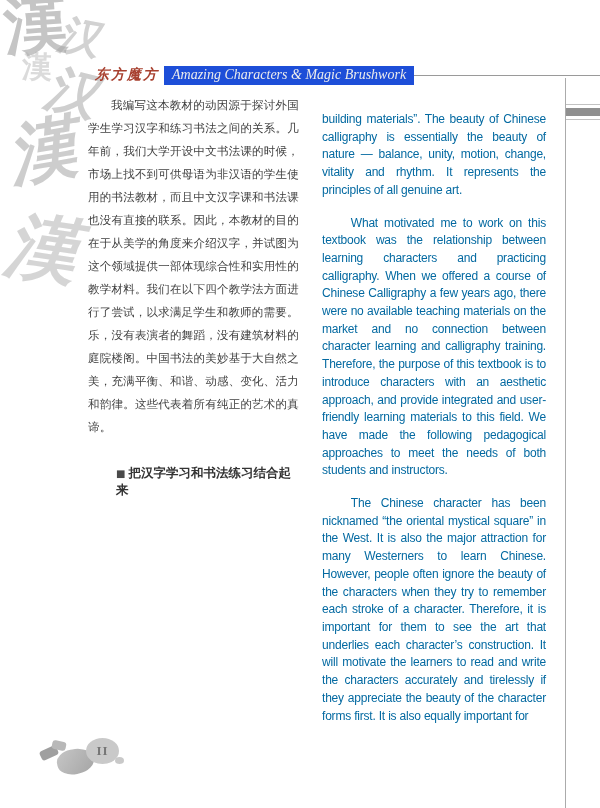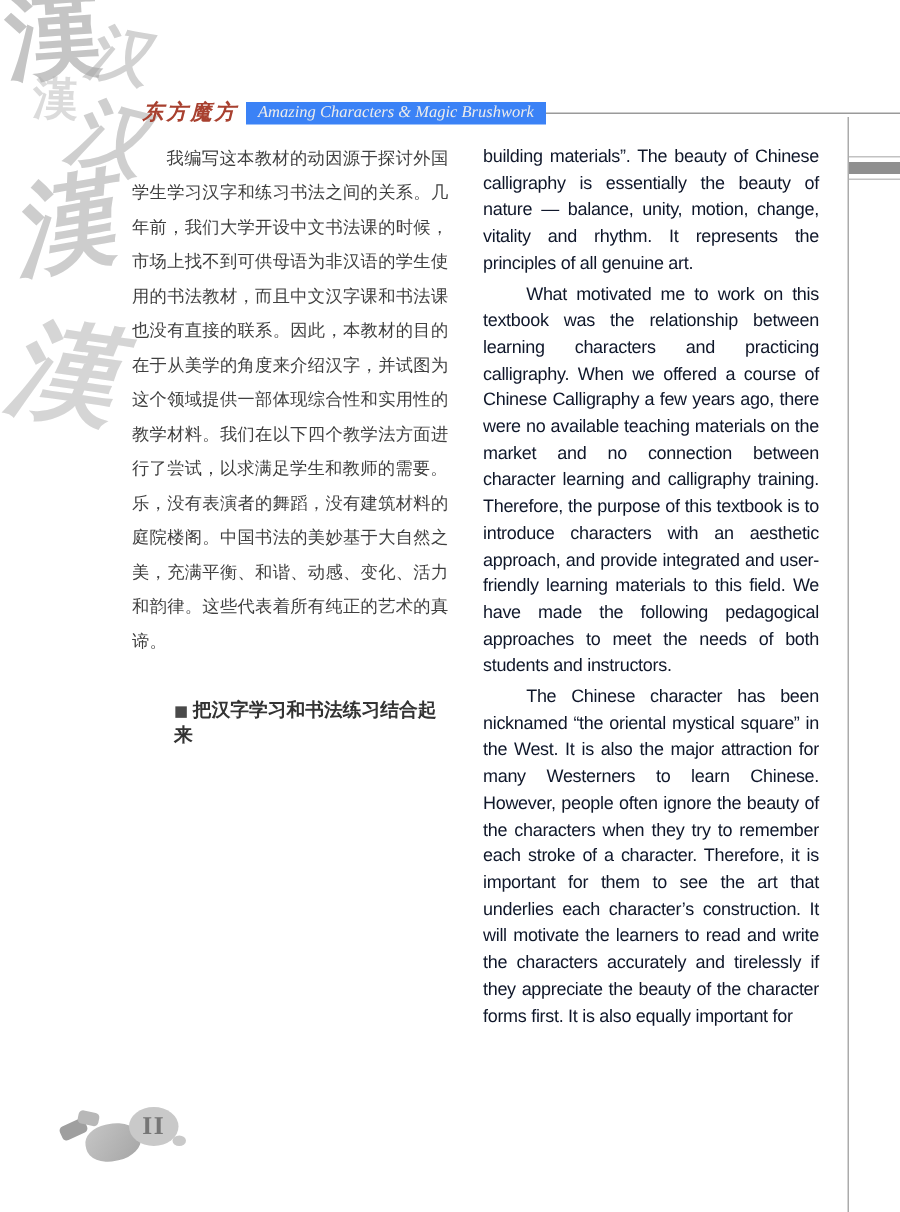--- a/index.html
+++ b/index.html
@@ -24,22 +24,22 @@
   .header {
     position:absolute; left:95px; right:0; top:66px; height:18px;
     display:flex; align-items:center;
   }
   .cn-title {
     font-family:"DejaVu Serif", serif; font-style:italic; font-weight:bold;
     font-size:14px; letter-spacing:2px; color:#a8402f; margin-right:5px;
     white-space:nowrap;
   }
   .en-title-bar {
-    background:#3b82f6; color:#ececec; font-family:"Liberation Serif", serif;
-    font-style:italic; font-size:11px; padding:1px 8px 2px; white-space:nowrap;
+    background:#1d4ed8; color:#ececec; font-family:"Liberation Serif", serif;
+    font-style:italic; font-size:14px; padding:1px 8px 2px; white-space:nowrap;
   }
   .rule-fill { flex:1; height:1px; background:#9a9a9a; }
 
   
   .v-rule   { position:absolute; left:565px; top:78px; bottom:0; width:1px; background:#ababab; }
   .edge-line-1 { position:absolute; left:566px; right:0; top:104px; height:1px; background:#c2c2c2; }
   .edge-bar    { position:absolute; left:566px; right:0; top:108px; height:8px; background:#8f8f8f; }
   .edge-line-2 { position:absolute; left:566px; right:0; top:119px; height:1px; background:#c2c2c2; }
 
   
@@ -51,42 +51,42 @@
     color:#3f3f3f; font-family:"DejaVu Sans", sans-serif; letter-spacing:0.2px;
   }
   .indent { text-indent:2em; }
   .cn-heading {
     margin:26px 0 8px; padding-left:28px; font-weight:bold; font-size:12.5px;
     color:#333333; font-family:"DejaVu Sans", sans-serif;
   }
   .cn-heading .sq { font-size:10px; margin-right:3px; color:#4a4a4a; }
 
   .enp {
-    margin:0 0 3px; text-align:justify; font-size:12px; line-height:17.7px;
-    letter-spacing:-0.2px; color:#0f172a; font-family:"Liberation Sans", sans-serif;
+    margin:15px 0 3px; text-align:justify; font-size:12px; line-height:17.7px;
+    letter-spacing:-0.2px; color:#0369a1; font-family:"Liberation Sans", sans-serif;
   }
   .enp.indent { text-indent:2.4em; }
   .en-heading {
     margin:8px 0 4px; font-size:12px; line-height:17.7px; color:#3c3c3c;
     text-indent:34px; letter-spacing:-0.2px;
   }
   .en-heading .dot { margin-right:6px; }
 
   
   .stone { position:absolute; }
   .stone-a { left:40px; top:748px; width:18px; height:10px; background:#9f9f9f; border-radius:3px; transform:rotate(-25deg); }
   .stone-b { left:52px; top:741px; width:14px; height:9px;  background:#b8b8b8; border-radius:3px; transform:rotate(12deg); }
   .stone-c { left:57px; top:749px; width:37px; height:25px;
              background:linear-gradient(135deg,#c6c6c6,#a5a5a5);
              border-radius:45% 55% 50% 50%; transform:rotate(-12deg); }
   .page-badge {
     position:absolute; left:86px; top:738px; width:33px; height:26px;
     background:#c9c9c9; border-radius:50%;
     display:flex; align-items:center; justify-content:center;
-    color:#767676; font-size:17px; font-weight:bold; letter-spacing:1px;
+    color:#767676; font-size:13px; font-weight:bold; letter-spacing:1px;
     font-family:"Liberation Serif", serif;
   }
   .badge-tail {
     position:absolute; left:115px; top:757px; width:9px; height:7px;
     background:#c9c9c9; border-radius:50%;
   }
 </style>
 </head>
 <body>
 

